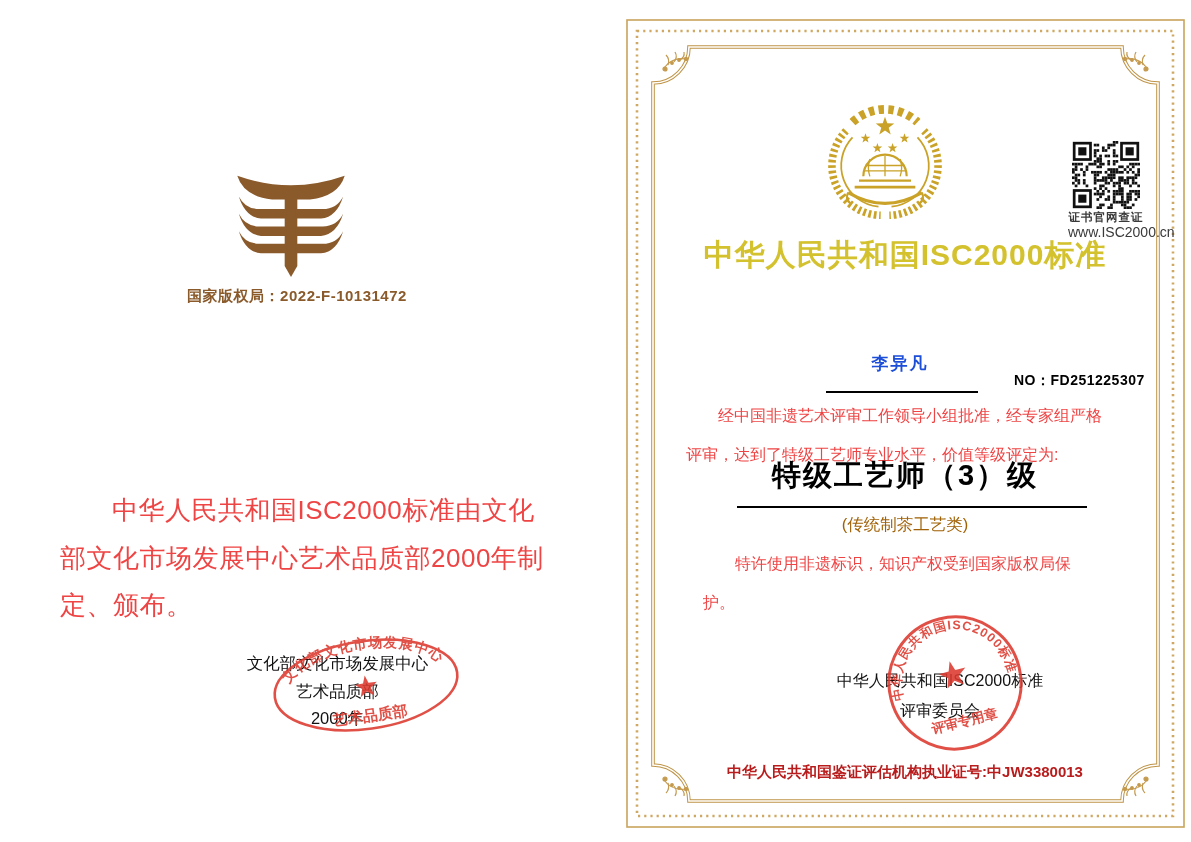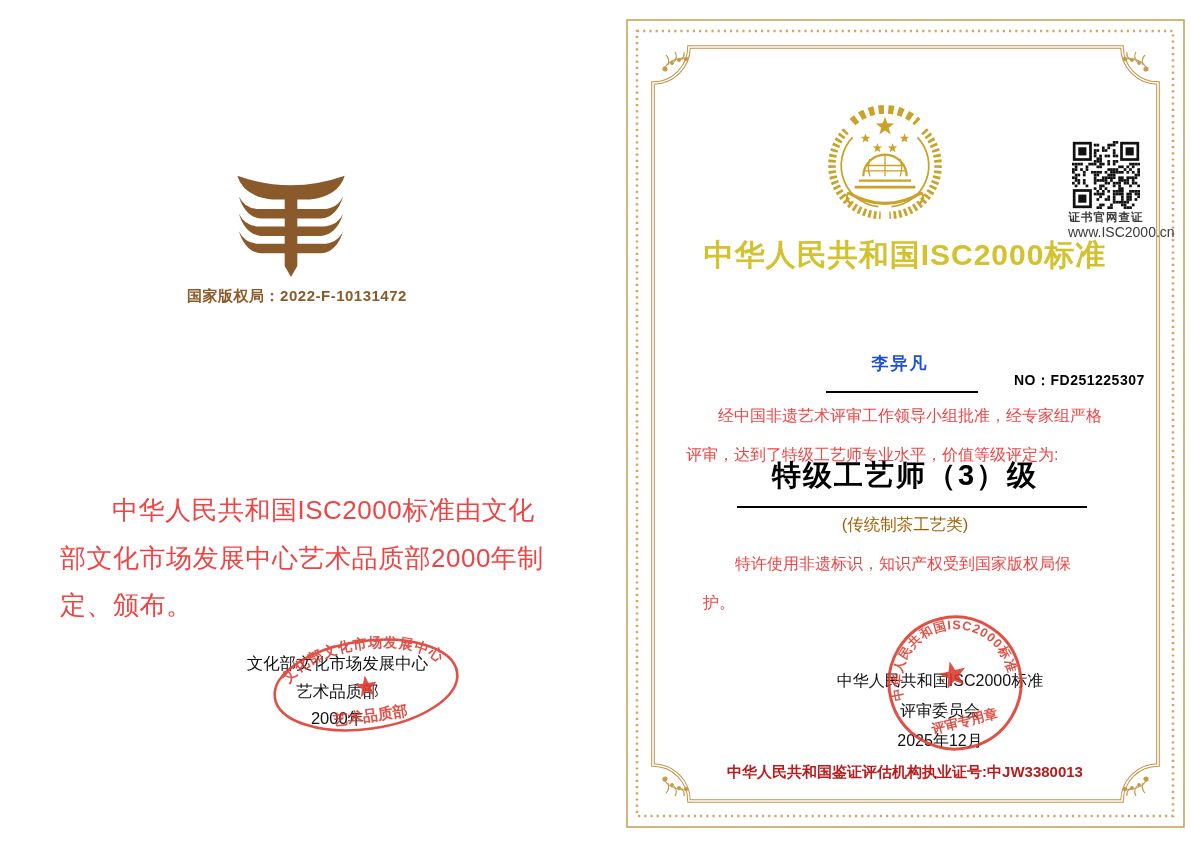--- a/index.html
+++ b/index.html
@@ -355,21 +355,20 @@
     <div class="abs ctr grade" style="left:20px;top:456px;width:530px;">特级工艺师（3）级</div>
     <div class="abs gradeline" style="left:117px;top:506px;width:350px;"></div>
     <div class="abs ctr category" style="left:20px;top:514px;width:530px;">(传统制茶工艺类)</div>
 
     <div class="abs para prewrap" style="left:66px;top:544px;width:475px;margin-left:17px;">特许使用非遗标识，知识产权受到国家版权局保
 护。</div>
 
     <div class="abs ctr issuer" style="left:215px;top:666px;width:210px;">
       <div>中华人民共和国ISC2000标准</div>
       <div>评审委员会</div>
-      <div>2025年12月</div>
     </div>
 
     <svg class="abs sealwrap" style="left:250px;top:598px;" width="170" height="170" viewBox="-85 -85 170 170">
       <defs>
         <path id="rsArc" d="M -53.2,9.4 A 54 54 0 1 1 53.2,9.4"></path>
       </defs>
       <g transform="rotate(-14)" fill="none">
         <circle cx="0" cy="0" r="66" stroke="#dc392e" stroke-width="3"></circle>
         <text font-size="12.5" fill="#dc392e" font-weight="bold" letter-spacing="1">
           <textPath href="#rsArc" startOffset="50%" text-anchor="middle">中华人民共和国ISC2000标准</textPath>

